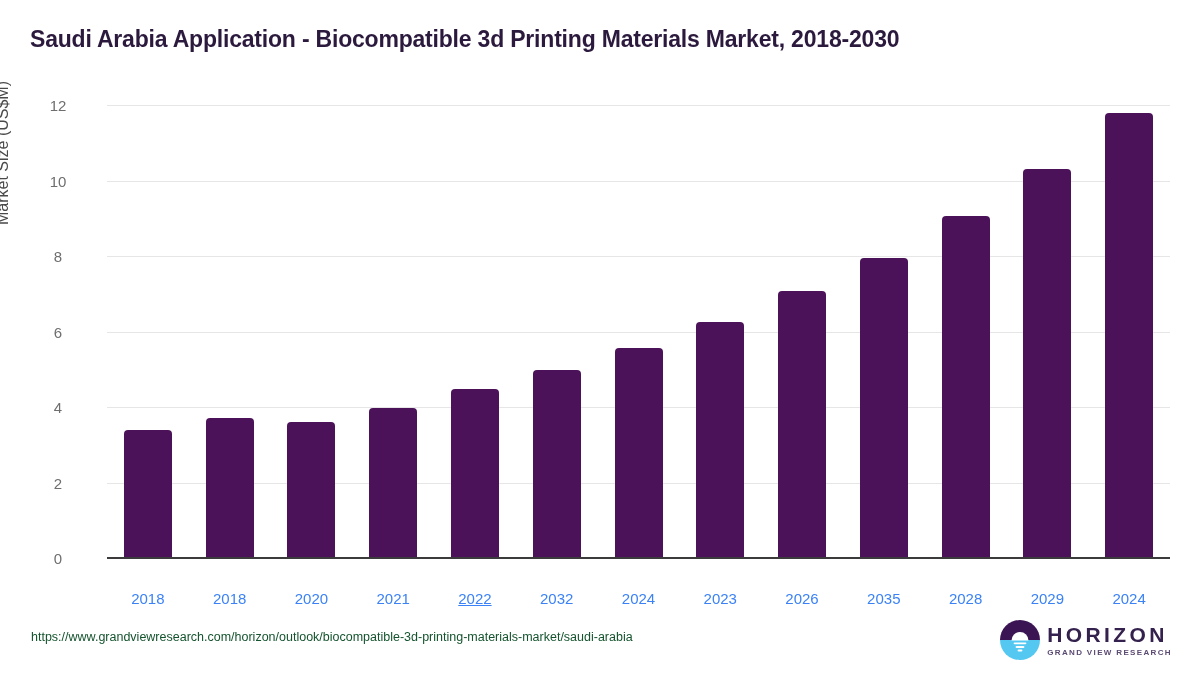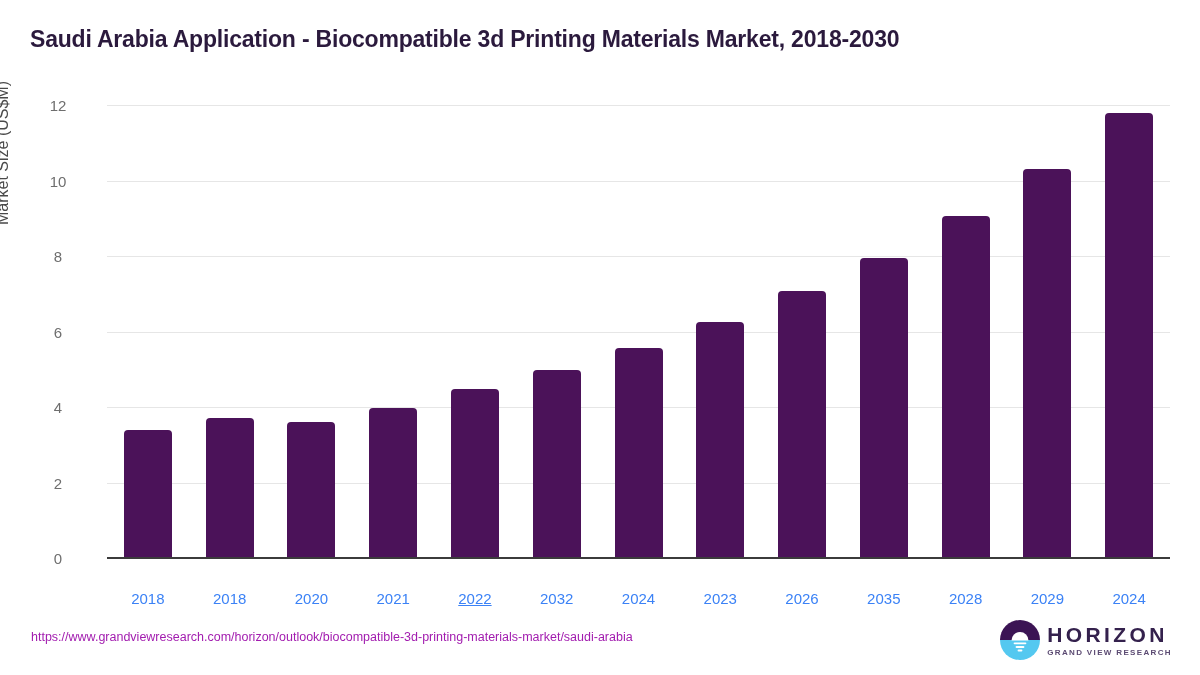--- a/index.html
+++ b/index.html
@@ -106,21 +106,21 @@
     background: #4b1259;
     border-radius: 4px 4px 0 0;
   }
 
   
   .source-url {
     position: absolute;
     left: 31px;
     top: 630px;
     font-size: 12.5px;
-    color: #a21caf;
+    color: #14532d;
     white-space: nowrap;
   }
 
   .logo {
     position: absolute;
     right: 28px;
     top: 618px;
     height: 44px;
     display: flex;
     align-items: center;

